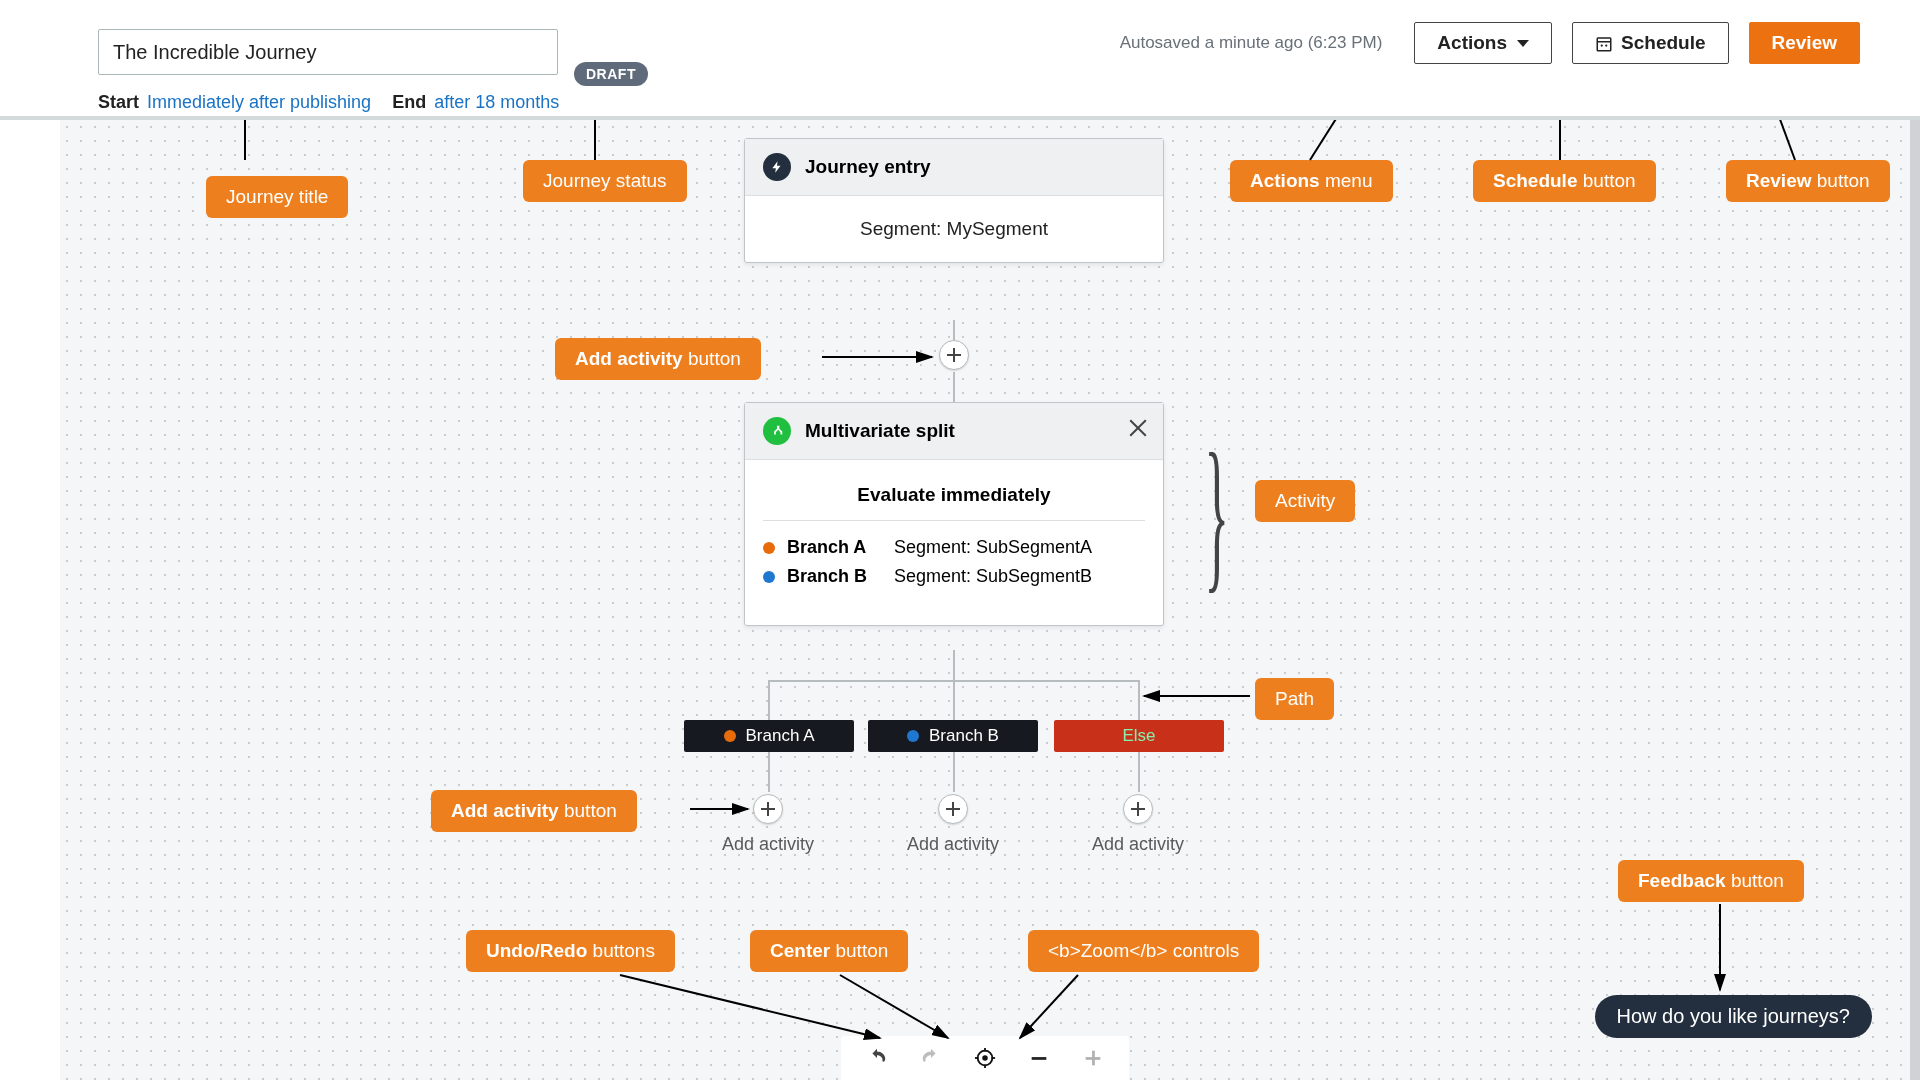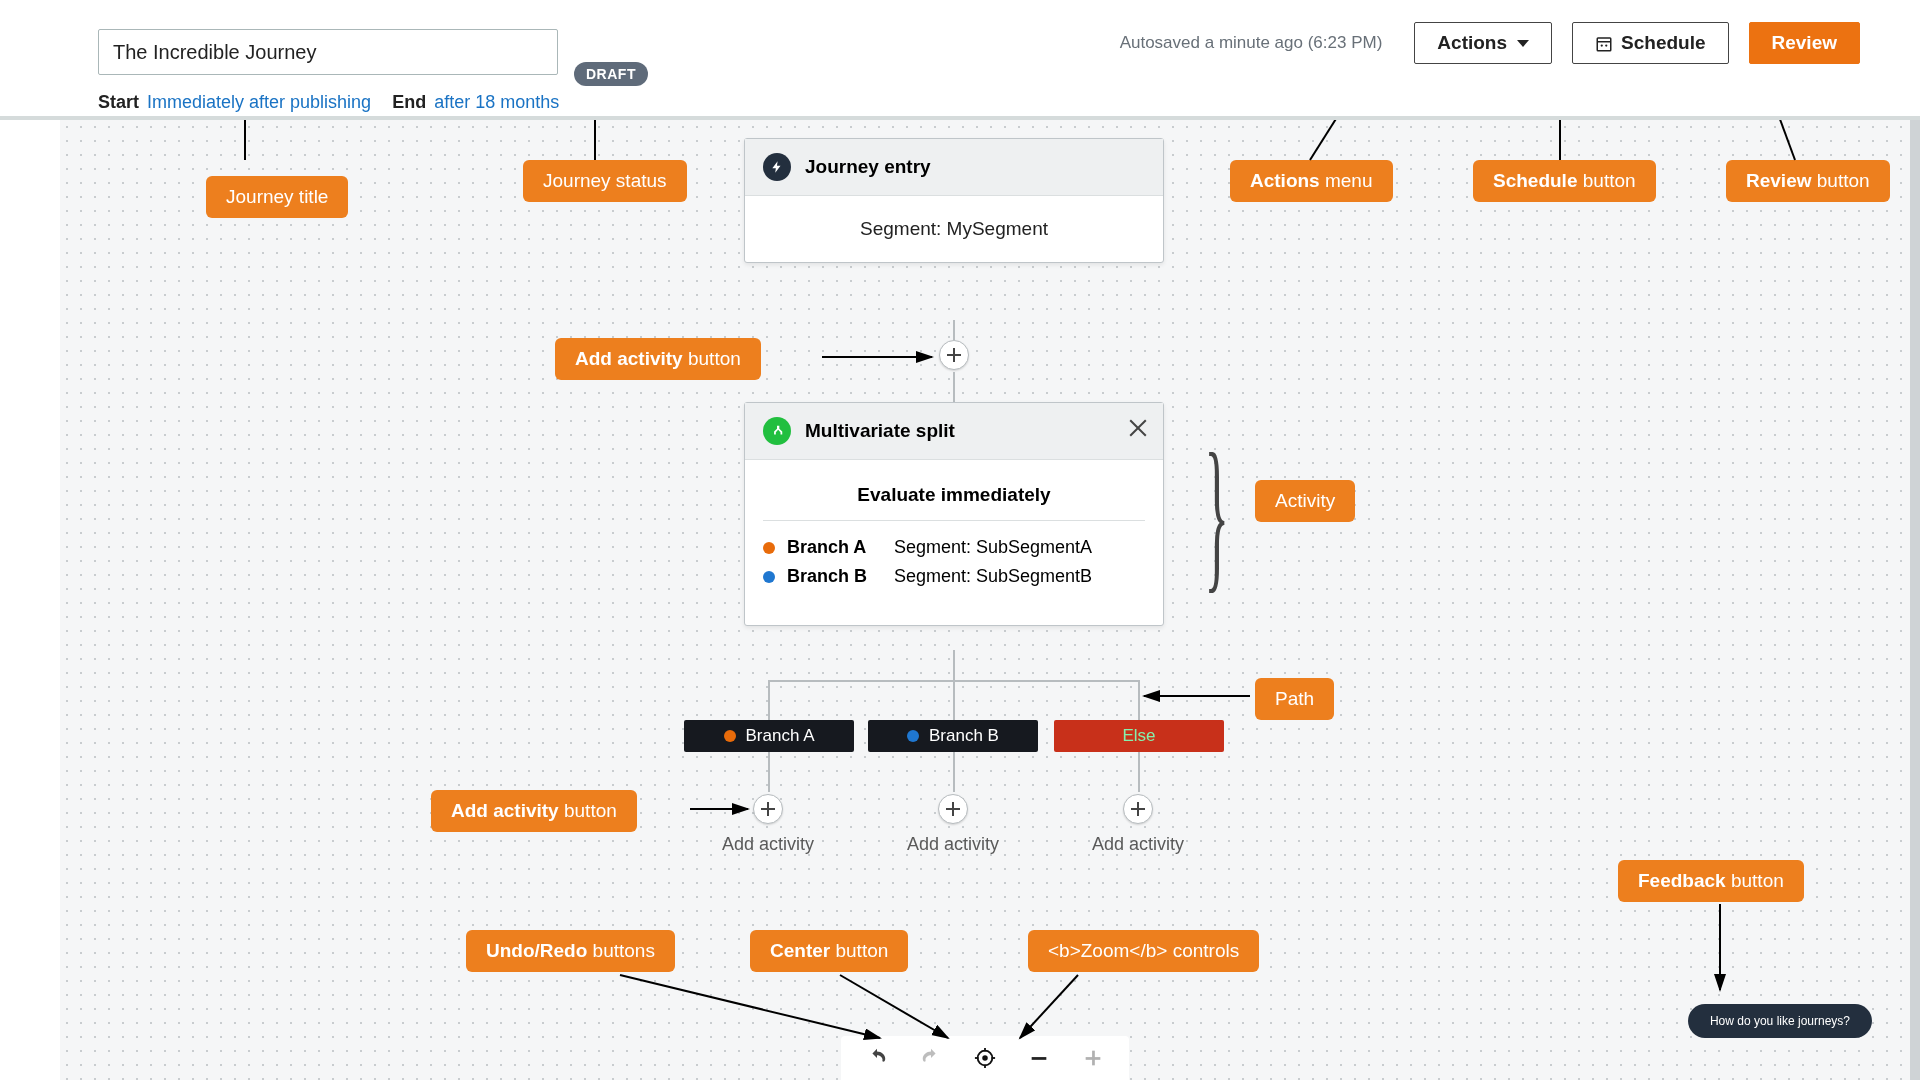--- a/index.html
+++ b/index.html
@@ -100,21 +100,21 @@
   .chip-dark{background:#16191f;} .chip-red{background:var(--red);color:#86efac;}
   
   .tag{
     position:absolute;background:var(--orange-label);color:#fff;font-size:19px;
     padding:10px 20px;border-radius:6px;white-space:nowrap;font-weight:400;
   }
   .tag b{font-weight:700;}
   
   .feedback{
     position:absolute;right:38px;bottom:42px;background:var(--dark);color:#fff;
-    font-size:12px;padding:10px 22px;border-radius:999px;cursor:pointer;
+    font-size:20px;padding:10px 22px;border-radius:999px;cursor:pointer;
   }
   
   .tool-panel{
     position:absolute;left:50%;transform:translateX(-50%);bottom:0;
     background:#fff;padding:10px 24px 10px;display:flex;align-items:center;gap:30px;
     border-top-left-radius:4px;border-top-right-radius:4px;
   }
   .ticon{width:24px;height:24px;display:flex;align-items:center;justify-content:center;cursor:pointer;}
   .ticon svg{width:22px;height:22px;}
   .disabled{opacity:.35;pointer-events:none;}

